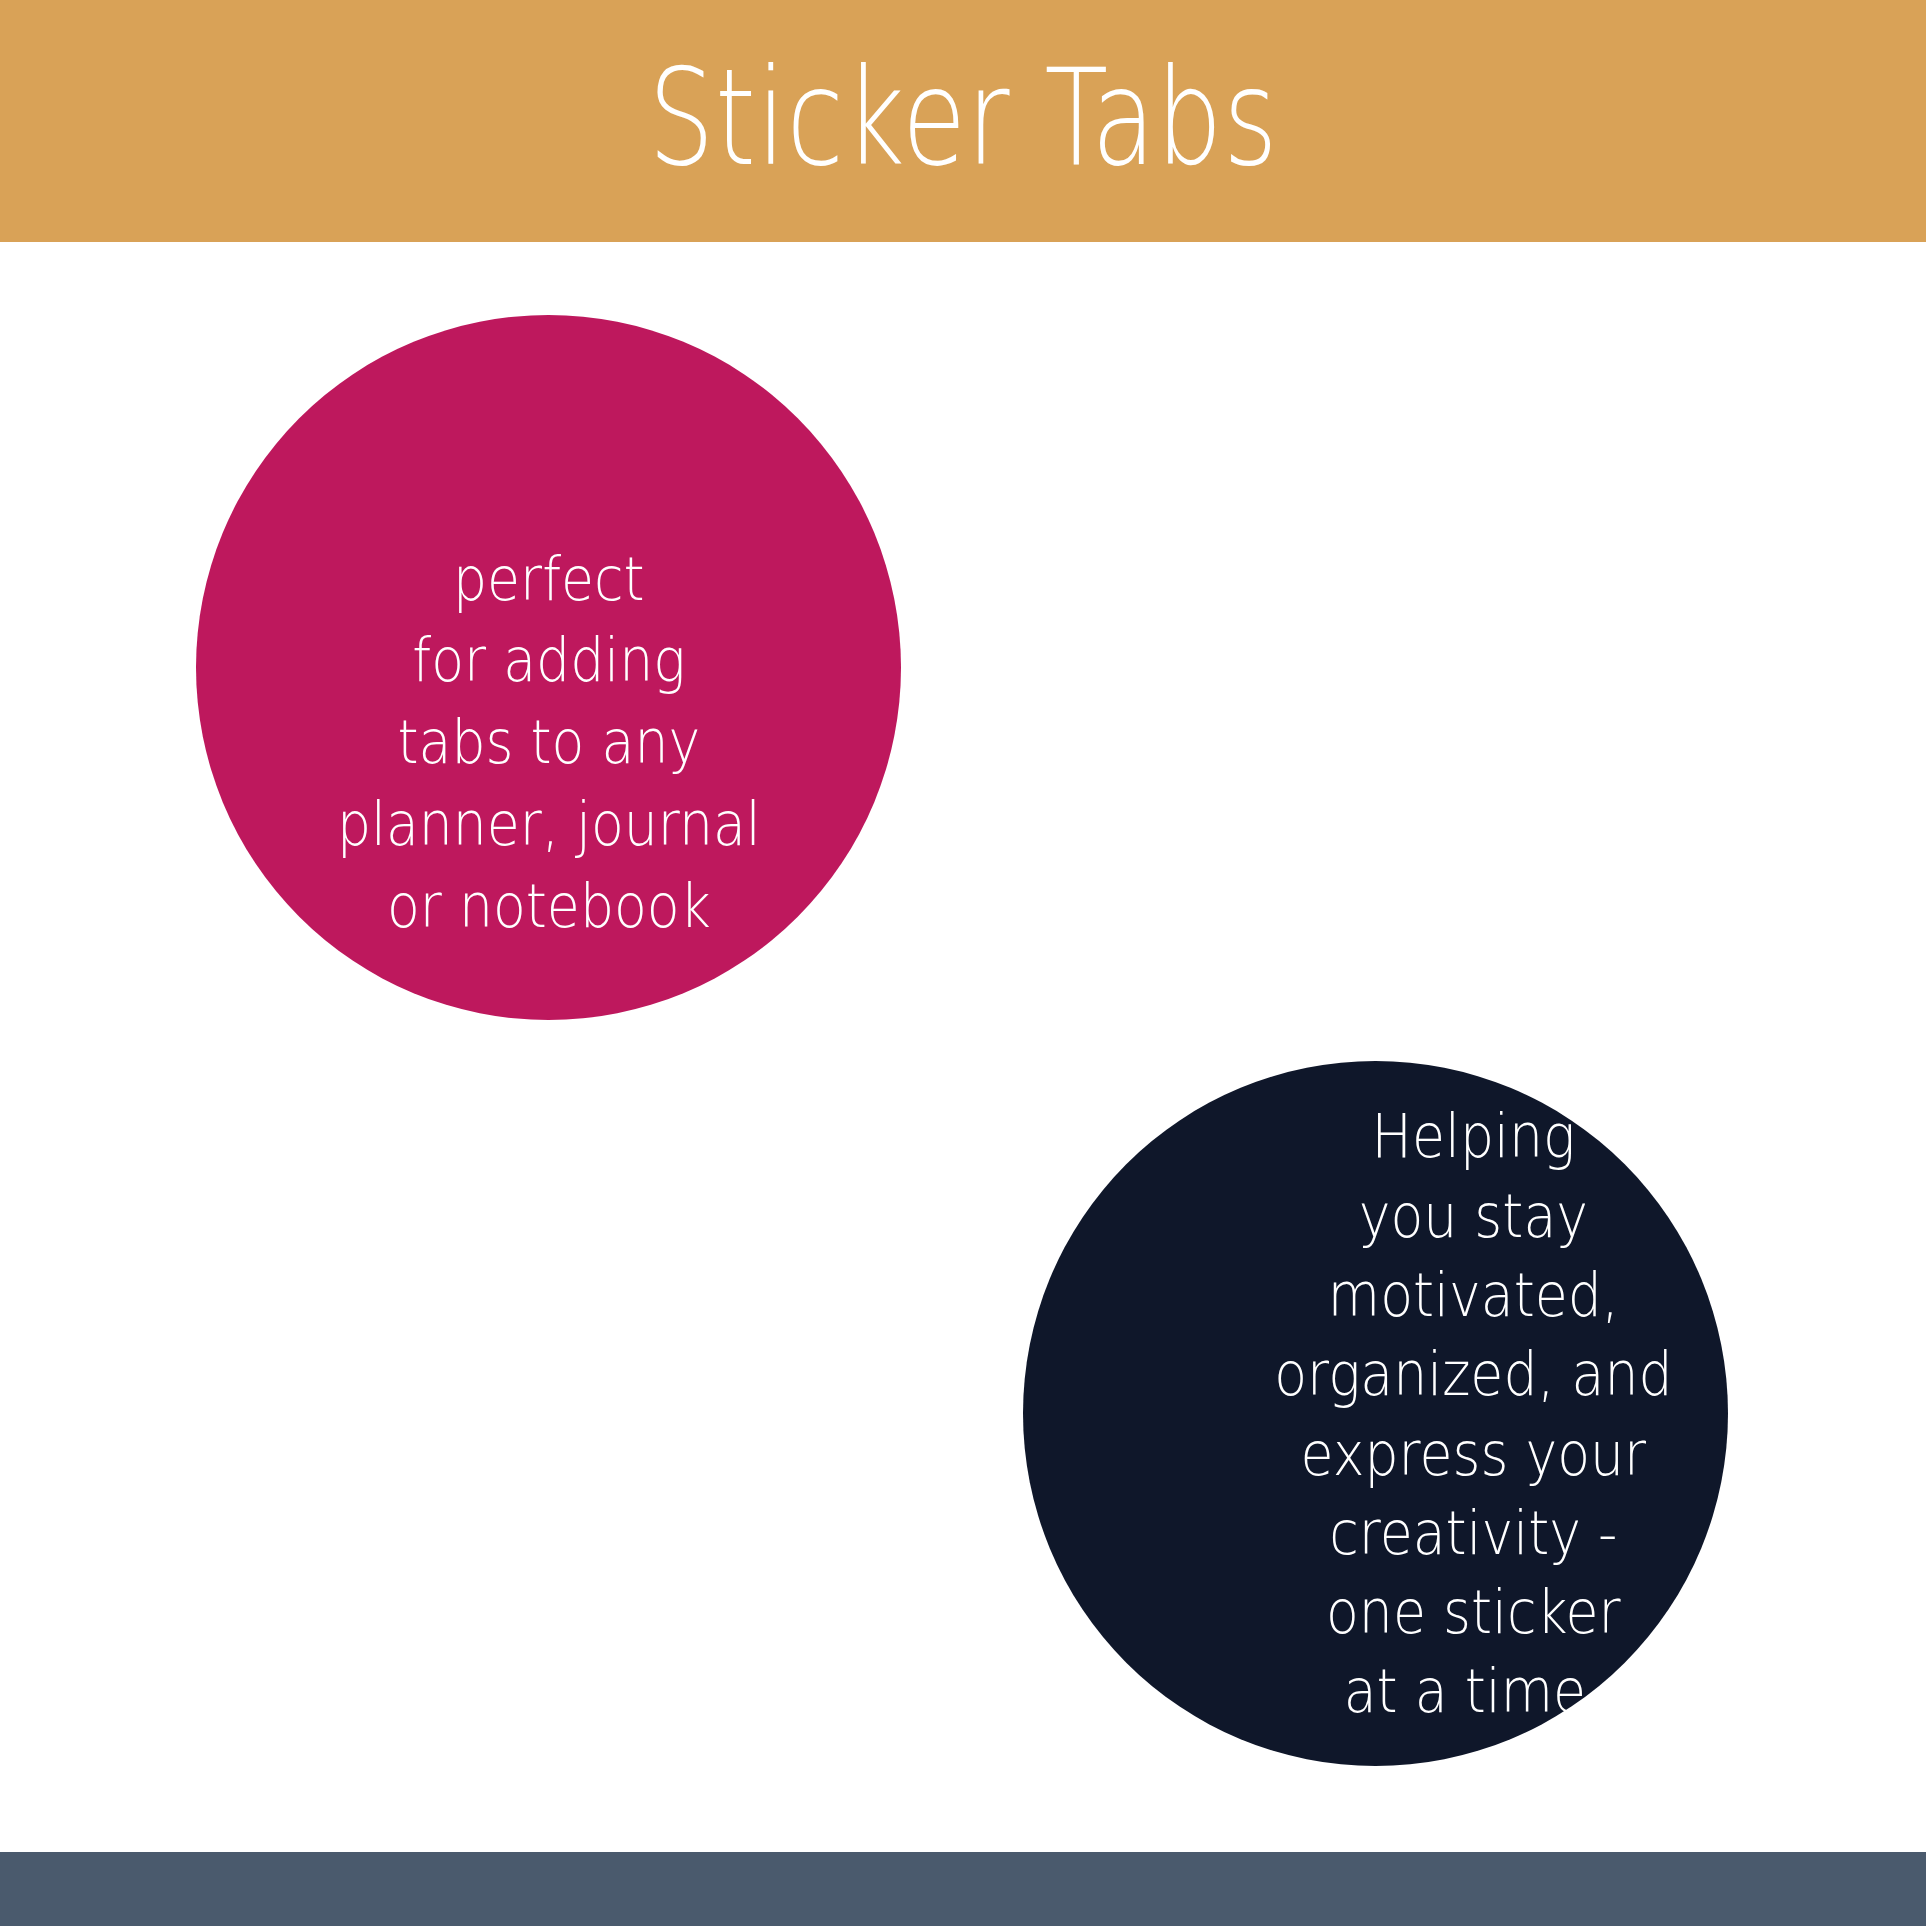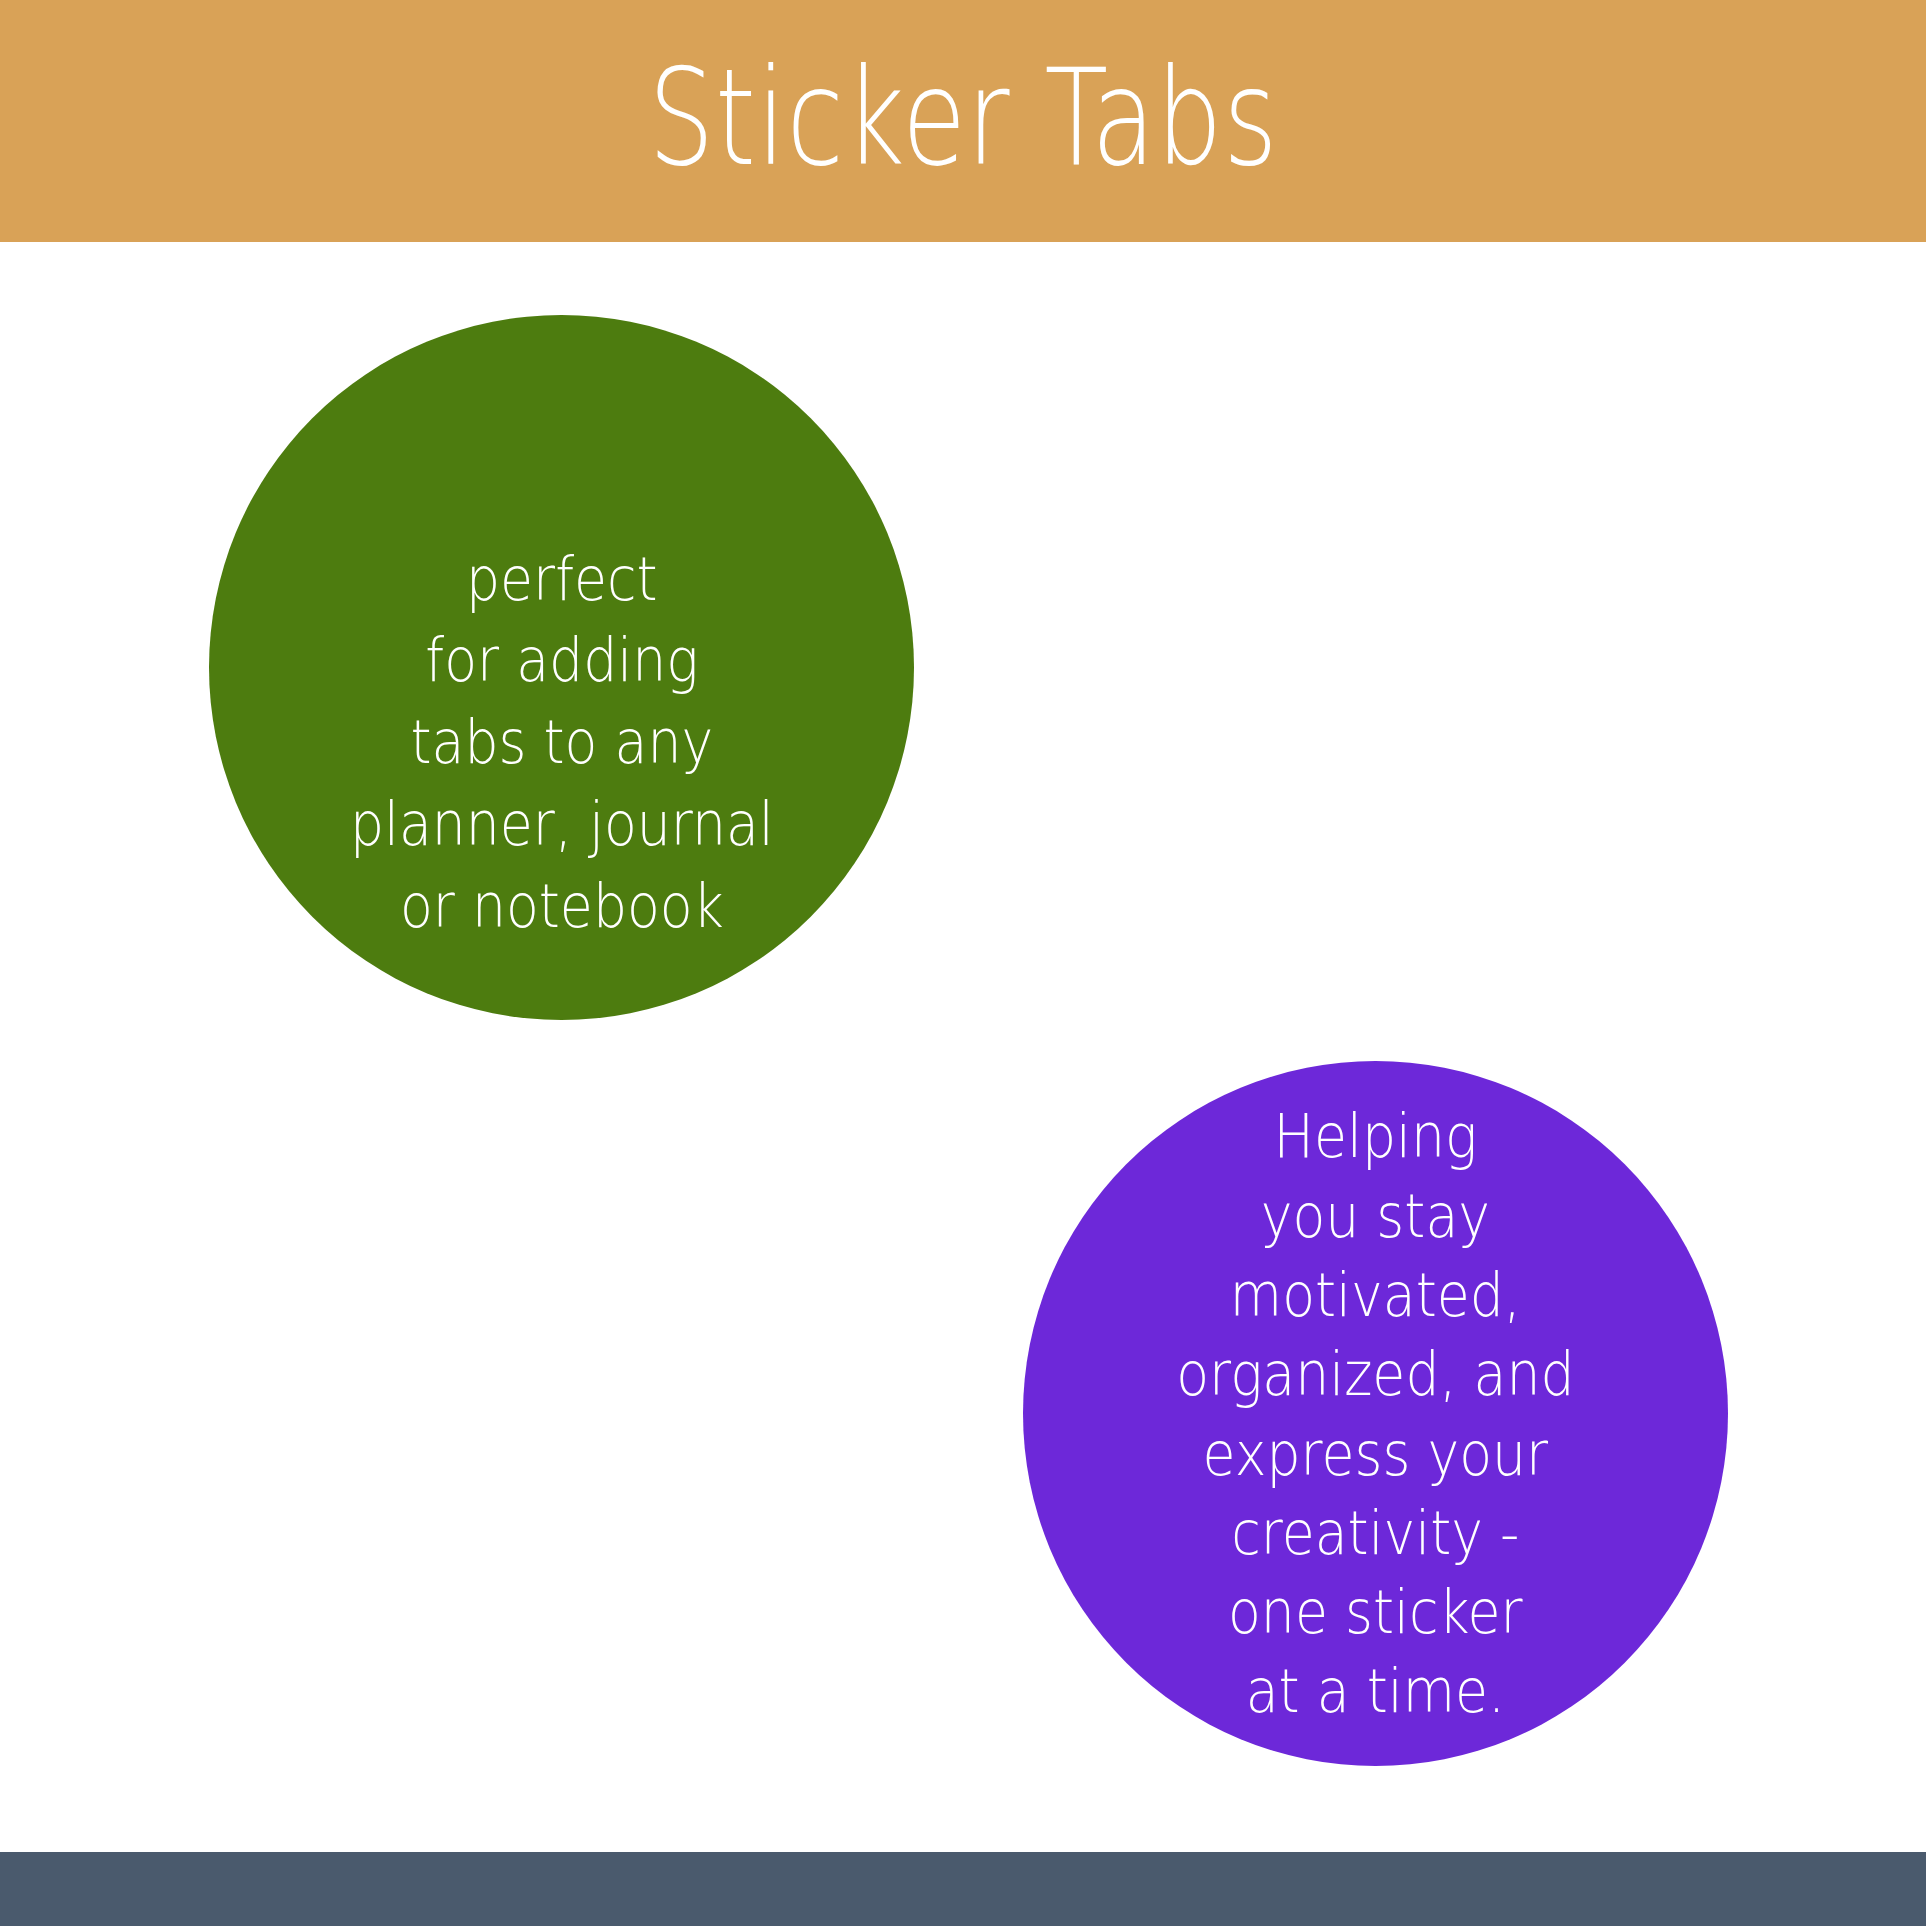--- a/index.html
+++ b/index.html
@@ -63,23 +63,23 @@
     font-weight: 300;
     text-align: center;
     line-height: 1.34;
     transform: scaleX(0.88);
     transform-origin: center center;
     white-space: pre-line;
     padding: 0 28px;
   }
 
   #circle-green {
-    left: 209px;
+    left: 196px;
     top: 315px;
-    background: #4d7c0f;
+    background: #be185d;
   }
   #circle-green .circle-text {
     font-size: 61px;
     padding-top: 149px;
   }
 
   #circle-orange {
     left: 1023px;
     top: 315px;
     background: #d9a257;
@@ -94,21 +94,22 @@
     top: 1061px;
     background: #a6c4cb;
   }
   #circle-blue .circle-text {
     font-size: 61px;
   }
 
   #circle-pink {
     left: 1023px;
     top: 1061px;
-    background: #6d28d9;
+    background: #0f172a;
+    justify-content: flex-end;
   }
   #circle-pink .circle-text {
     font-size: 61px;
     line-height: 1.30;
   }
 
   
   .footer-bar {
     position: absolute;
     left: 0;

